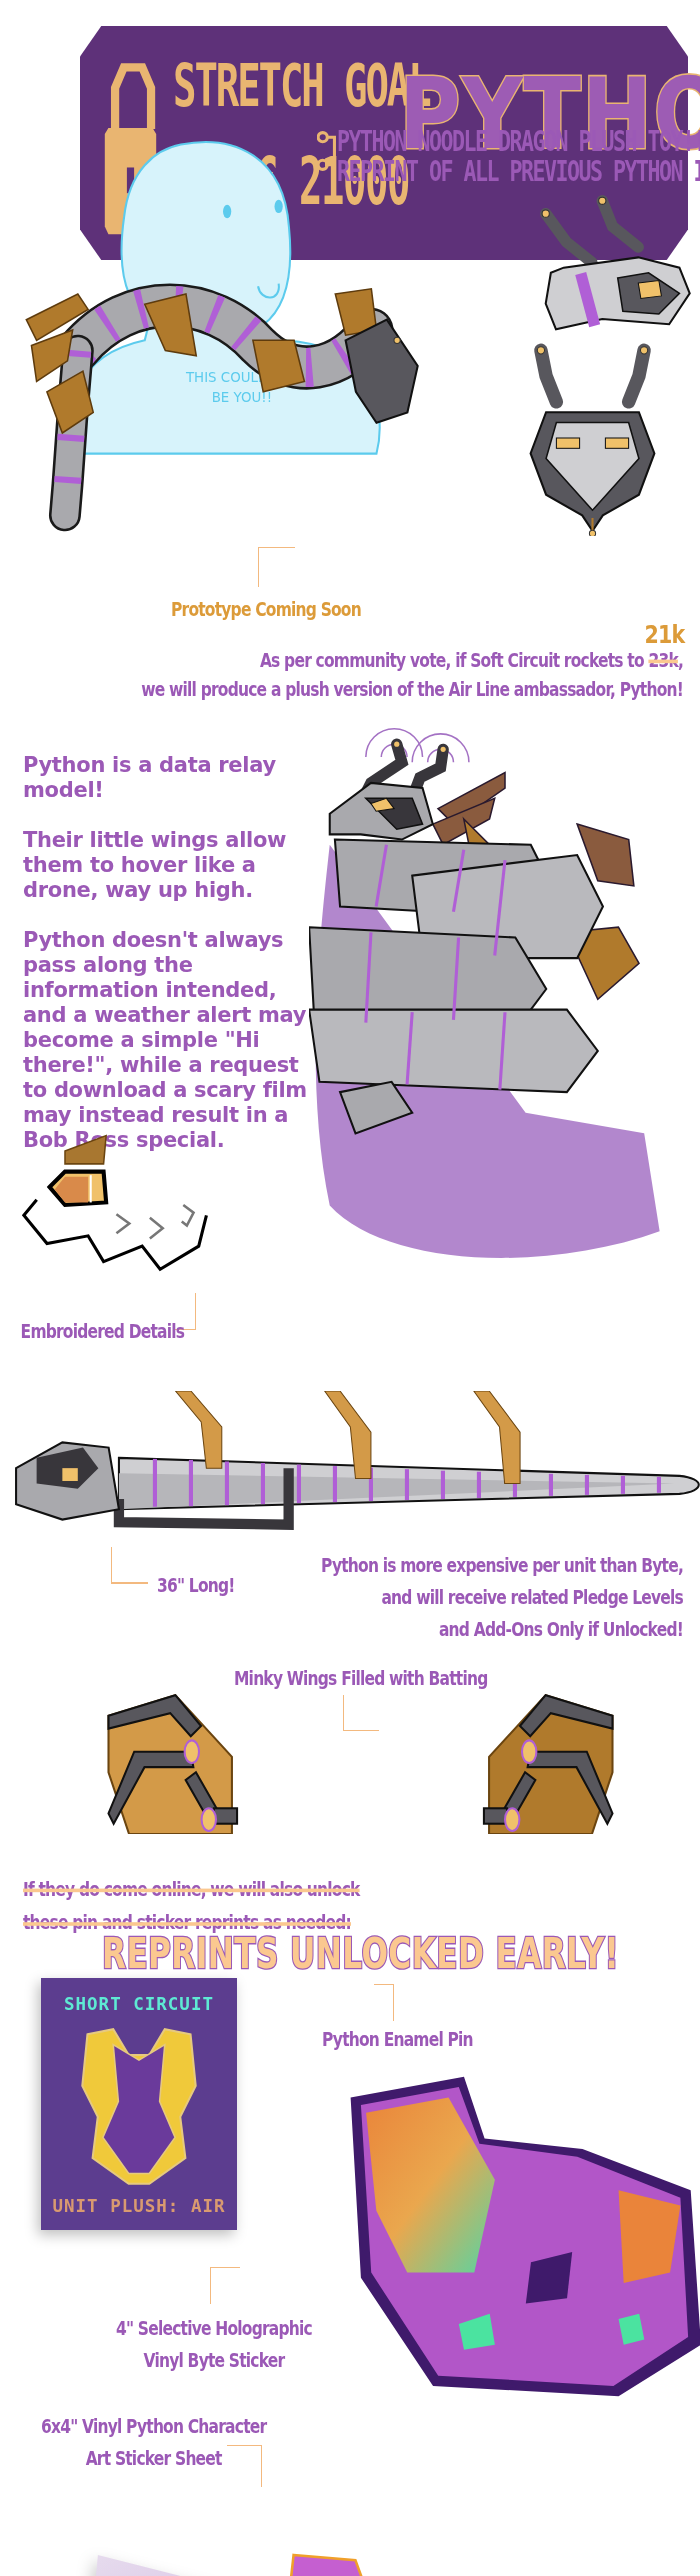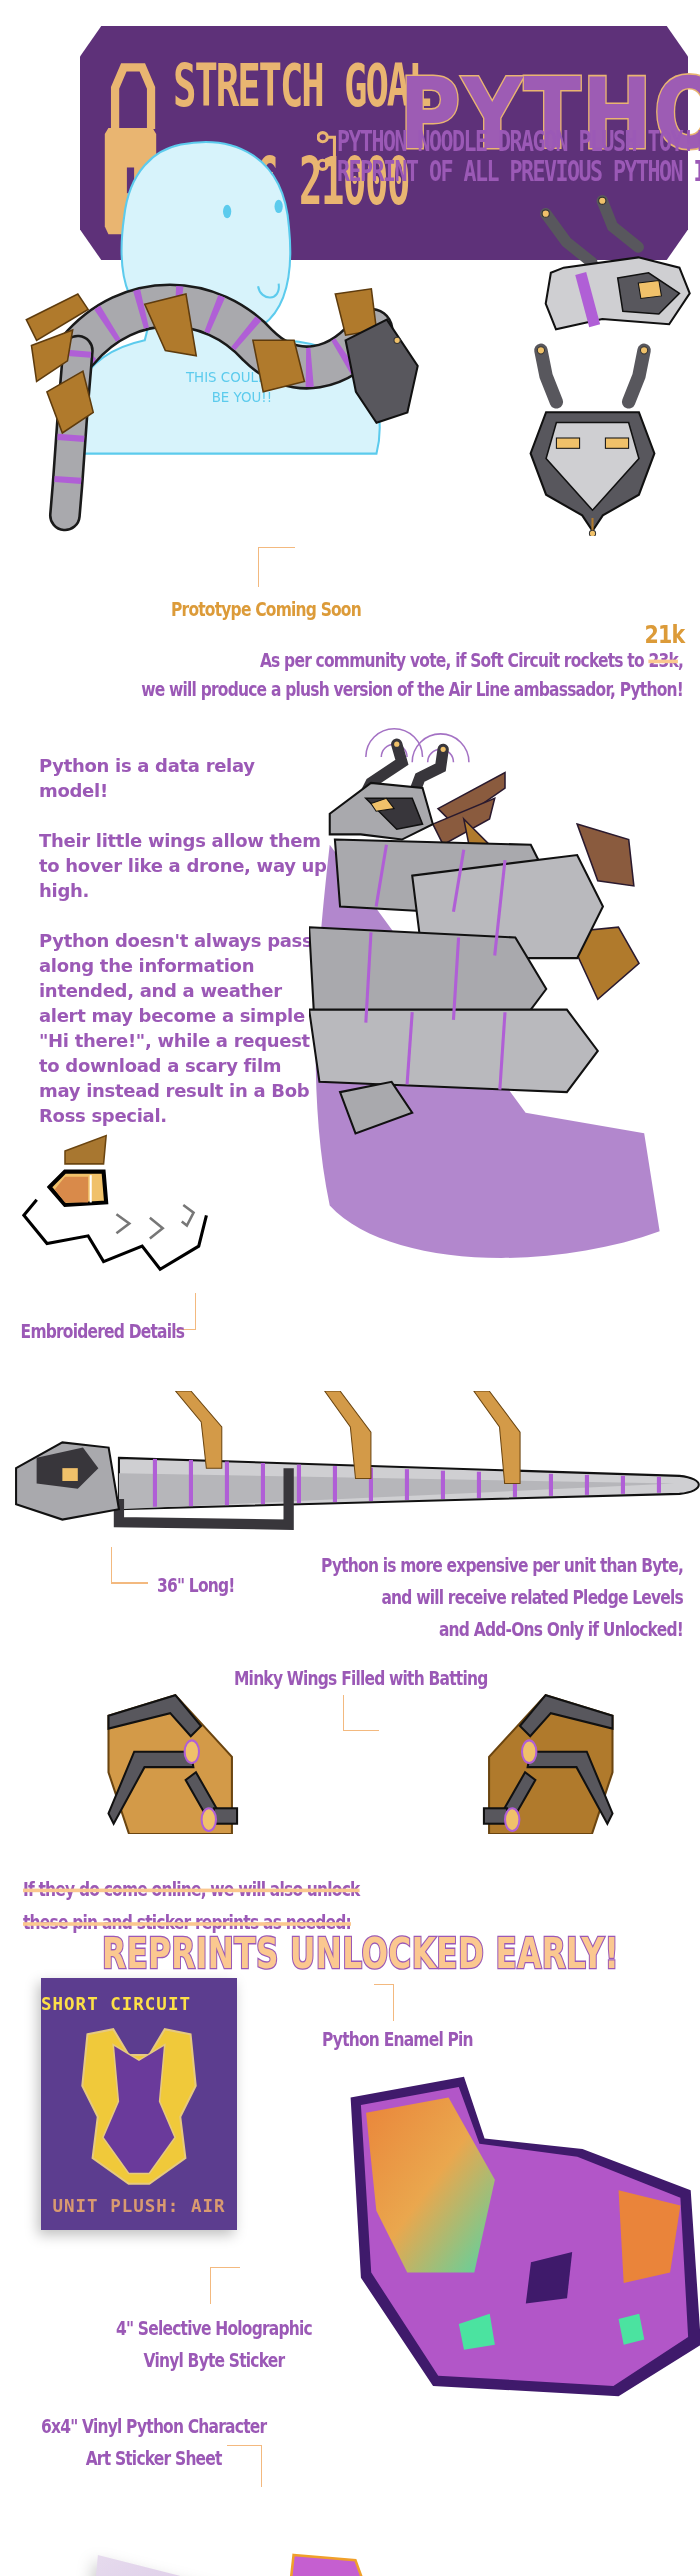--- a/index.html
+++ b/index.html
@@ -20,35 +20,35 @@
   .banner-name { left: 343px; top: 62px; font-size: 98px; line-height: 98px; color: #9d5cb4;
     font-family: "DejaVu Sans", sans-serif; font-weight: 700; letter-spacing: 1px;
     -webkit-text-stroke: 3.1px #e9b571; paint-order: stroke fill; white-space: nowrap; transform: scaleX(0.86); transform-origin: top left; }
 
   
   .circuit-bracket { left: 317px; top: 128px; width: 20.6px; height: 46px; }
 
   .feature-list { left: 337px; top: 126px; }
   .feature-list div { font-size: 21.6px; line-height: 24px; color: #9b59b6; font-family: "DejaVu Sans Mono", monospace; font-weight: 700; letter-spacing: -1.5px; transform: scaleY(1.3); transform-origin: top left; margin-bottom: 5.7px; white-space: nowrap; }
 
-  .text-block { font-size: 18px; line-height: 25px; color: #9b59b6; font-family: "DejaVu Sans", sans-serif; font-weight: 700; letter-spacing: -0.3px; margin-left: 16px; }
+  .text-block { font-size: 21px; line-height: 25px; color: #9b59b6; font-family: "DejaVu Sans", sans-serif; font-weight: 700; letter-spacing: -0.3px; }
   .small-label { font-size: 15.5px; line-height: 18.5px; font-family: "DejaVu Sans", sans-serif; font-weight: 700; letter-spacing: -0.8px; transform: scaleY(1.2); transform-origin: top left; white-space: nowrap; }
   .right-block { text-align: right; }
 
   .arrow-line { position: absolute; border-color: #f3b97f; border-style: solid; border-width: 0; }
 
   .strike { text-decoration: line-through; text-decoration-color: #fbc890; text-decoration-thickness: 3.1px; }
 
   .reprints-title { left: 185px; top: 1932px; font-size: 40px; line-height: 41px; color: #fbc890;
     font-family: "DejaVu Sans", sans-serif; font-weight: 700; -webkit-text-stroke: 2.6px #9b59b6; paint-order: stroke fill;
     white-space: nowrap; transform: scaleX(0.78) scaleY(1.05); transform-origin: top left; letter-spacing: 0.5px; }
 
   
   .pin-card { left: 41px; top: 1978px; width: 196px; height: 252px; background: #5c3d8f; box-shadow: -3.1px 5.2px 12.4px rgba(0,0,0,0.25); }
-  .pin-card-title { position: absolute; left: 0; right: 0; top: 15.5px; font-size: 17.5px; color: #fde047; font-family: "DejaVu Sans Mono", monospace; font-weight: 700; letter-spacing: 1px; }
+  .pin-card-title { position: absolute; left: 0; right: 0; top: 15.5px; text-align: center; font-size: 17.5px; color: #5eead4; font-family: "DejaVu Sans Mono", monospace; font-weight: 700; letter-spacing: 1px; }
   .pin-card-footer { position: absolute; left: 0; right: 0; bottom: 14.4px; text-align: center; font-size: 17.5px; color: #d99a70; font-family: "DejaVu Sans Mono", monospace; font-weight: 700; letter-spacing: 1px; }
 </style>
 </head>
 <body>
 
 <div class="abs banner">
   <div class="banner-shape"></div>
   <svg class="abs" style="left:21.6px;top:31px" width="57" height="185" viewBox="0 0 110 360">
     <path d="M25 140 L25 60 L42 20 L78 20 L95 60 L95 140" fill="none" stroke="#e9b571" stroke-width="16"></path>
     <path d="M5 150 L12 138 L98 138 L105 150 L105 330 L98 345 L12 345 L5 330 Z" fill="#e9b571"></path>

